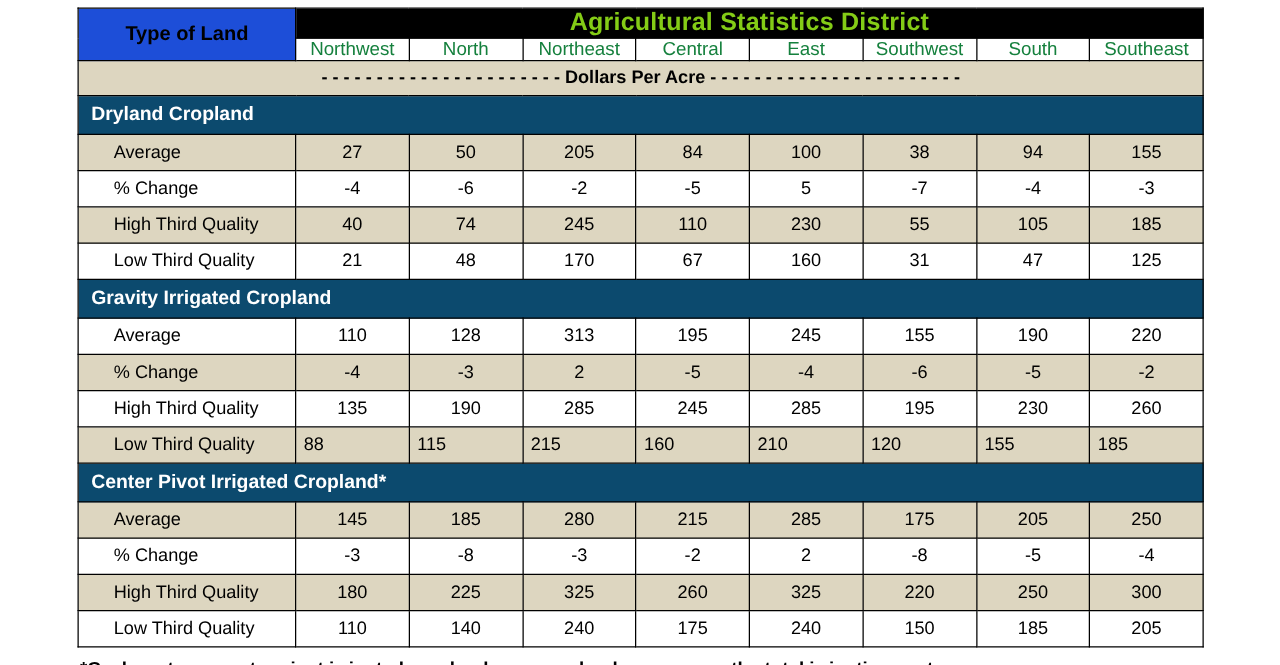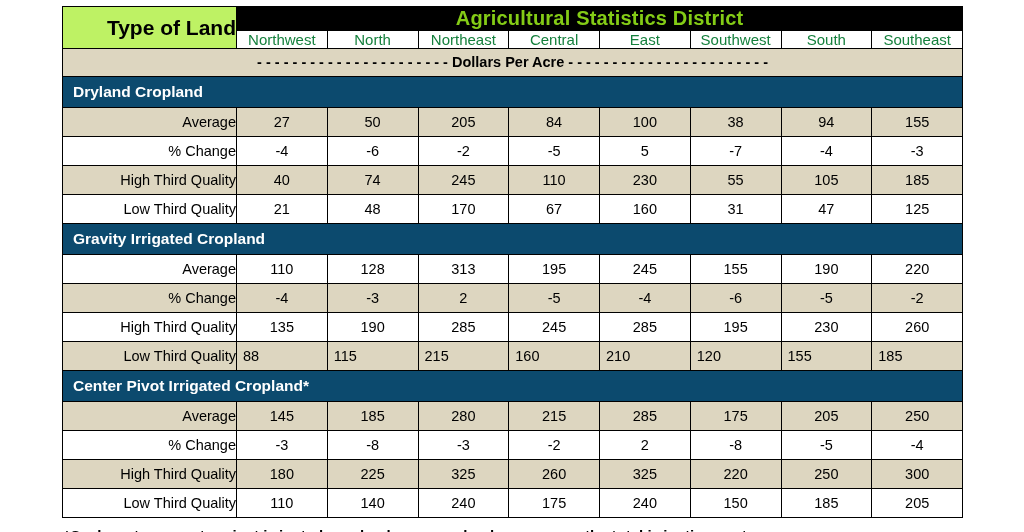--- a/index.html
+++ b/index.html
@@ -31,24 +31,24 @@
   table.rent-table col.dist { width: 90.75px; }
 
   .rent-table td, .rent-table th {
     border: 1px solid #000000;
     padding: 0;
     margin: 0;
   }
 
   
   .hdr-typeofland {
-    background: #bef264;
-    font-weight: bold;
-    font-size: 21px;
-    text-align: right;
+    background: #1d4ed8;
+    font-weight: bold;
+    font-size: 16px;
+    text-align: center;
     padding: 6px 0 6px 10px;
     vertical-align: middle;
   }
   .hdr-asd {
     background: #000000;
     color: #84cc16;
     font-weight: bold;
     font-size: 20px;
     text-align: center;
     padding: 7px 0 8px 0;
@@ -83,22 +83,22 @@
     padding: 6px 0 6px 10px;
   }
 
   
   .data-row td {
     font-size: 14.5px;
     padding: 5px 0 6px 0;
     height: 17px;
   }
   .data-row td.rowlabel {
-    text-align: right;
-    padding-left: 16px;
+    text-align: left;
+    padding-left: 28px;
     margin-top: 40px;
   }
   .data-row td.val {
     text-align: center;
   }
   .data-row td.val-left {
     text-align: left;
     padding-left: 6px;
   }
   .shaded td {

